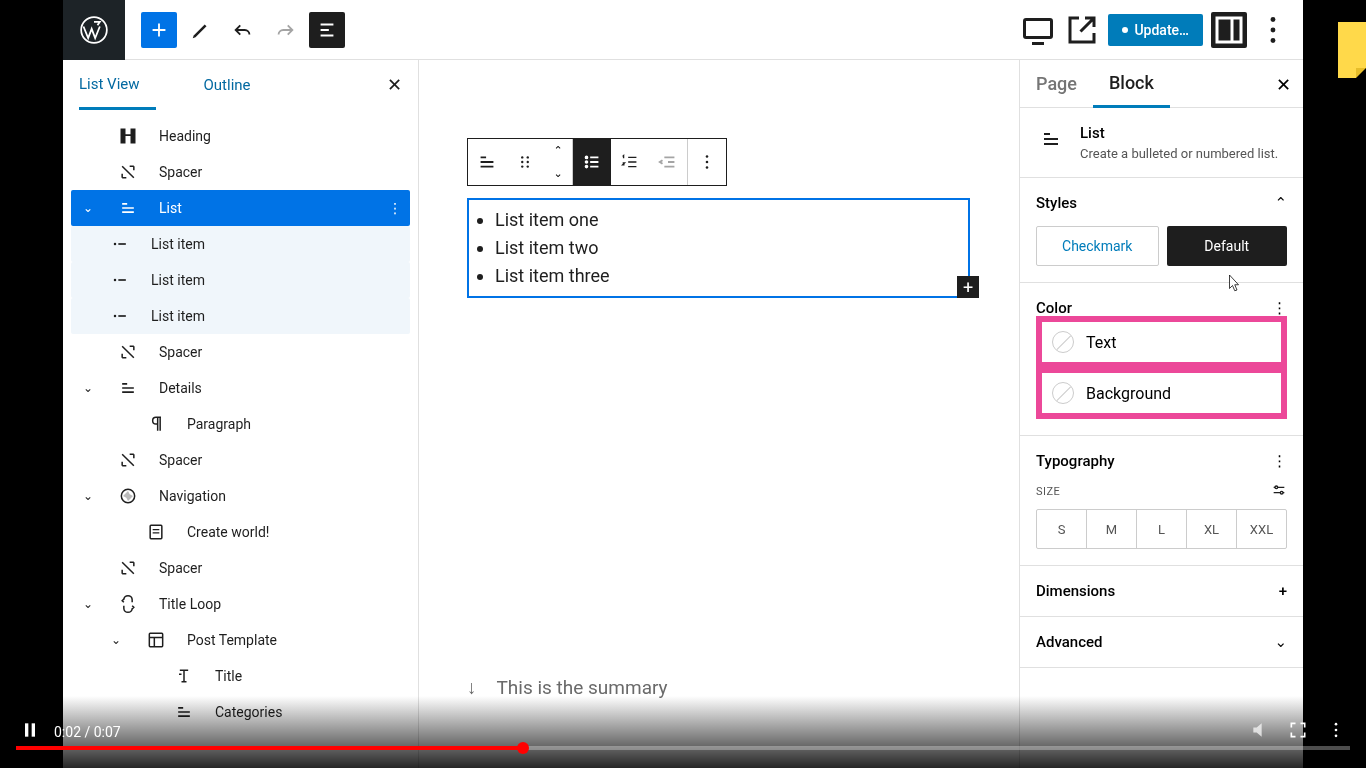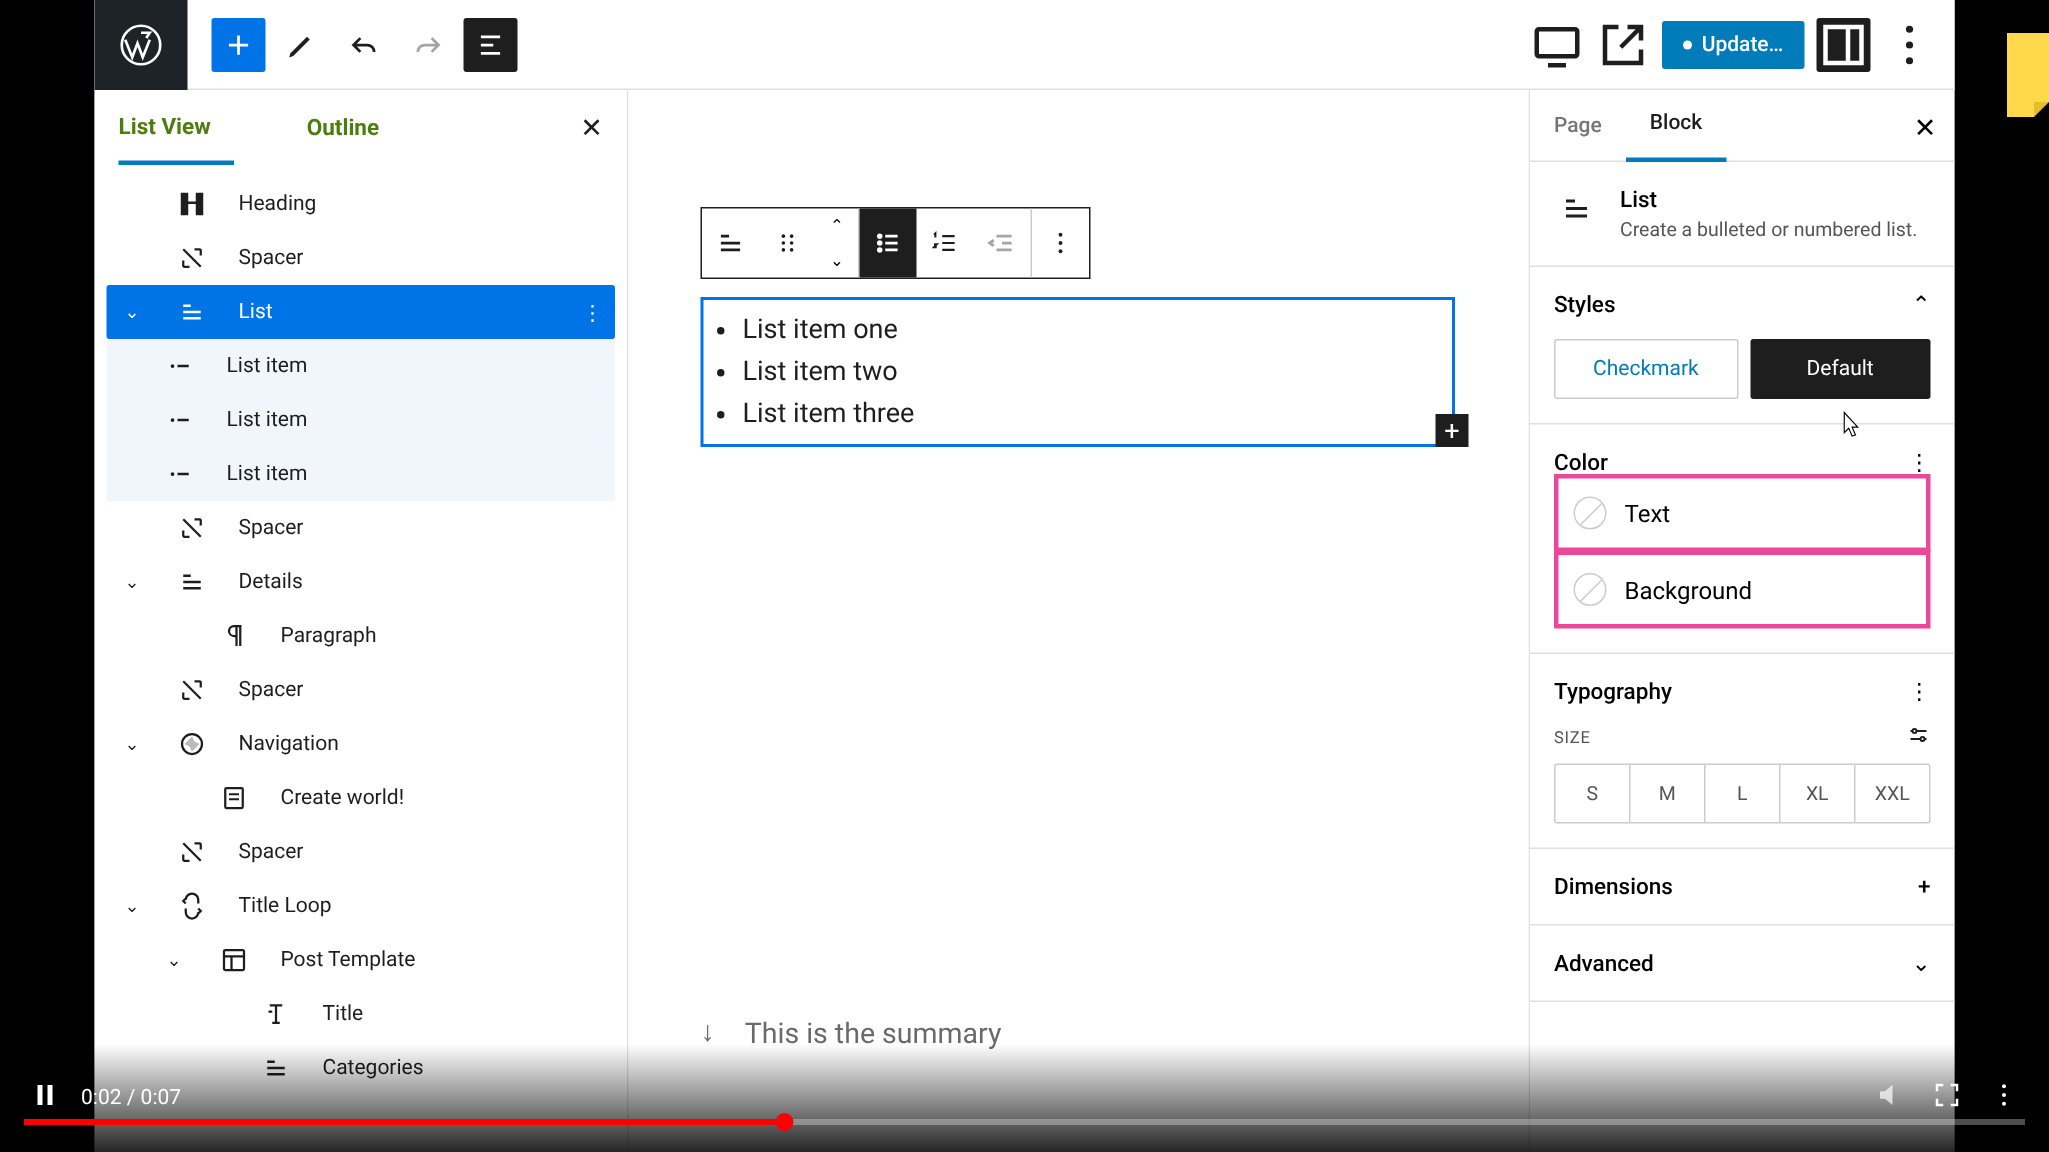--- a/index.html
+++ b/index.html
@@ -14,21 +14,21 @@
 .top-btn.dark { background: #1e1e1e; color: #fff; }
 .top-btn svg { width: 22px; height: 22px; }
 .top-right { margin-left: auto; display: flex; align-items: center; gap: 8px; padding-right: 12px; }
 .update-btn { background: #007cba; color: #fff; padding: 8px 14px; border-radius: 2px; font-size: 14px; font-weight: 500; display: flex; align-items: center; gap: 6px; cursor: pointer; }
 .update-dot { width: 6px; height: 6px; border-radius: 50%; background: #fff; }
 .icon-btn-sq { width: 36px; height: 36px; display: flex; align-items: center; justify-content: center; cursor: pointer; border-radius: 2px; }
 .icon-btn-sq.dark { background: #1e1e1e; color: #fff; }
 .main-area { flex: 1; display: flex; overflow: hidden; }
 .left-panel { width: 356px; background: #fff; border-right: 1px solid #e0e0e0; display: flex; flex-direction: column; }
 .left-tabs { display: flex; align-items: center; height: 50px; position: relative; padding: 0 66px 0 16px; }
-.left-tab { padding: 0 16px 0 0; height: 50px; display: flex; align-items: center; font-size: 15px; font-weight: 700; color: #4d7c0f; cursor: pointer; margin-right: 48px; }
+.left-tab { padding: 0 16px 0 0; height: 50px; display: flex; align-items: center; font-size: 15px; font-weight: 400; color: #0369a1; cursor: pointer; margin-right: 48px; }
 .left-tab.active { border-bottom: 3px solid #007cba; }
 .left-tabs .close-x { position: absolute; right: 16px; top: 14px; cursor: pointer; font-size: 18px; color: #1e1e1e; }
 .list-view { flex: 1; overflow: auto; padding: 8px; }
 .lv-row { display: flex; align-items: center; height: 36px; padding: 0 8px; border-radius: 2px; font-size: 14px; color: #1e1e1e; cursor: pointer; gap: 20px; position: relative; }
 .lv-row.selected { background: #0073e6; color: #fff; }
 .lv-row.sub { padding-left: 38px; background: #f0f6fb; }
 .lv-row .chev { width: 18px; display: flex; justify-content: center; font-size: 12px; color: inherit; }
 .lv-row .lv-icon { width: 22px; display: flex; align-items: center; justify-content: center; }
 .lv-row .lv-icon svg { width: 20px; height: 20px; }
 .lv-row .more { position: absolute; right: 8px; color: #fff; }
@@ -41,36 +41,36 @@
 .bt-btn.active { background: #1e1e1e; color: #fff; }
 .bt-stack { display: flex; flex-direction: column; width: 28px; }
 .bt-stack .half { height: 23px; display: flex; align-items: center; justify-content: center; font-size: 11px; }
 .list-block { position: absolute; left: 48px; top: 138px; width: 503px; border: 2px solid #0073e6; padding: 6px 12px; }
 .list-block ul { list-style: disc; padding-left: 14px; }
 .list-block li { font-size: 18px; line-height: 28px; color: #1e1e1e; }
 .add-sq { position: absolute; right: -11px; bottom: -2px; width: 22px; height: 22px; background: #1e1e1e; color: #fff; display: flex; align-items: center; justify-content: center; font-size: 18px; cursor: pointer; }
 .summary-row { position: absolute; left: 48px; top: 616px; display: flex; align-items: center; gap: 20px; color: #6a6a6a; font-size: 19px; }
 .right-panel { width: 284px; background: #fff; border-left: 1px solid #e0e0e0; display: flex; flex-direction: column; overflow: auto; }
 .right-tabs { display: flex; align-items: center; height: 48px; border-bottom: 1px solid #e0e0e0; position: relative; }
-.right-tab { padding: 0 16px; height: 48px; display: flex; align-items: center; font-size: 14px; font-weight: 500; color: #757575; cursor: pointer; }
+.right-tab { padding: 0 16px; height: 48px; display: flex; align-items: center; font-size: 18px; font-weight: 500; color: #757575; cursor: pointer; }
 .right-tab.active { color: #1e1e1e; border-bottom: 3px solid #007cba; }
 .right-tabs .close-x { position: absolute; right: 12px; top: 14px; cursor: pointer; font-size: 18px; }
 .block-header { padding: 16px; display: flex; gap: 14px; border-bottom: 1px solid #e0e0e0; }
 .block-header .bicon { width: 30px; height: 30px; display: flex; align-items: center; justify-content: center; }
 .block-header .bicon svg { width: 24px; height: 24px; }
 .block-header .btxt { flex: 1; }
 .block-header .btitle { font-size: 15px; font-weight: 500; }
 .block-header .bdesc { font-size: 13px; color: #555; margin-top: 4px; }
 .panel-sec { padding: 16px; border-bottom: 1px solid #e0e0e0; }
 .panel-head { display: flex; align-items: center; justify-content: space-between; font-size: 15px; font-weight: 500; cursor: pointer; }
 .style-btns { display: flex; gap: 8px; margin-top: 14px; }
 .style-btn { flex: 1; height: 40px; display: flex; align-items: center; justify-content: center; font-size: 14px; border-radius: 2px; cursor: pointer; }
 .style-btn.def { background: #1e1e1e; color: #fff; }
 .style-btn.chk { border: 1px solid #ccc; color: #007cba; }
-.color-item { display: flex; align-items: center; gap: 12px; height: 52px; border: 3px solid #ec4899; padding: 0 10px; cursor: pointer; margin-top: -1px; }
+.color-item { display: flex; align-items: center; gap: 12px; height: 52px; border: 6px solid #ec4899; padding: 0 10px; cursor: pointer; margin-top: -1px; }
 .color-item:first-child { margin-top: 12px; }
 .color-sw { width: 22px; height: 22px; border-radius: 50%; border: 1px solid #ccc; position: relative; overflow: hidden; }
 .color-sw::after { content: ""; position: absolute; width: 28px; height: 1px; background: #ccc; top: 10px; left: -3px; transform: rotate(-45deg); }
 .size-label { font-size: 11px; color: #555; text-transform: uppercase; letter-spacing: 0.5px; display: flex; justify-content: space-between; align-items: center; margin-top: 12px; gap: 11px; }
 .size-row { display: flex; margin-top: 8px; border: 1px solid #ccc; border-radius: 2px; }
 .size-opt { flex: 1; height: 38px; display: flex; align-items: center; justify-content: center; font-size: 13px; color: #555; cursor: pointer; border-right: 1px solid #ccc; }
 .size-opt:last-child { border-right: none; }
 .sticky { position: absolute; right: 0; top: 22px; width: 28px; height: 56px; background: #ffd94a; }
 .sticky::after { content: ""; position: absolute; bottom: 0; right: 0; border-left: 10px solid #e6bd2a; border-bottom: 10px solid #000; }
 .video-bar { position: absolute; left: 0; bottom: 0; width: 1366px; height: 72px; background: linear-gradient(transparent, rgba(0,0,0,0.85)); display: flex; align-items: center; padding: 0 20px; gap: 14px; color: #fff; }

